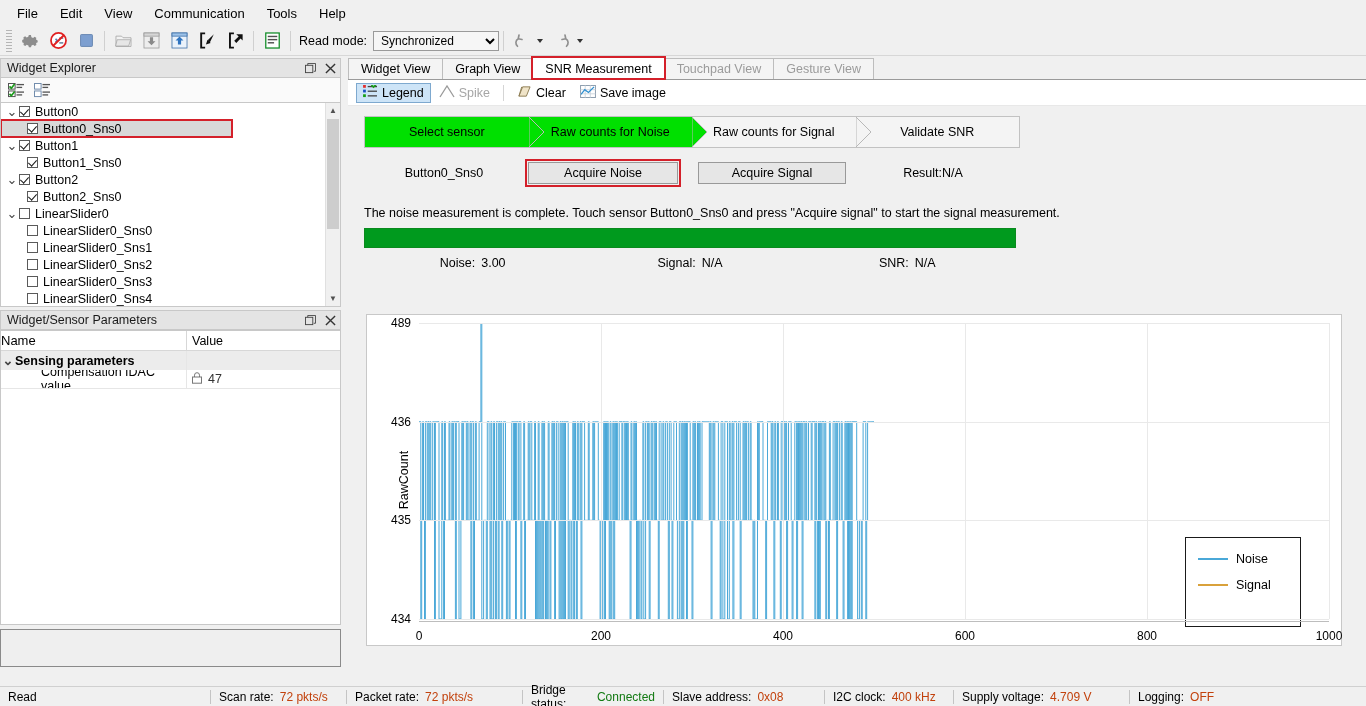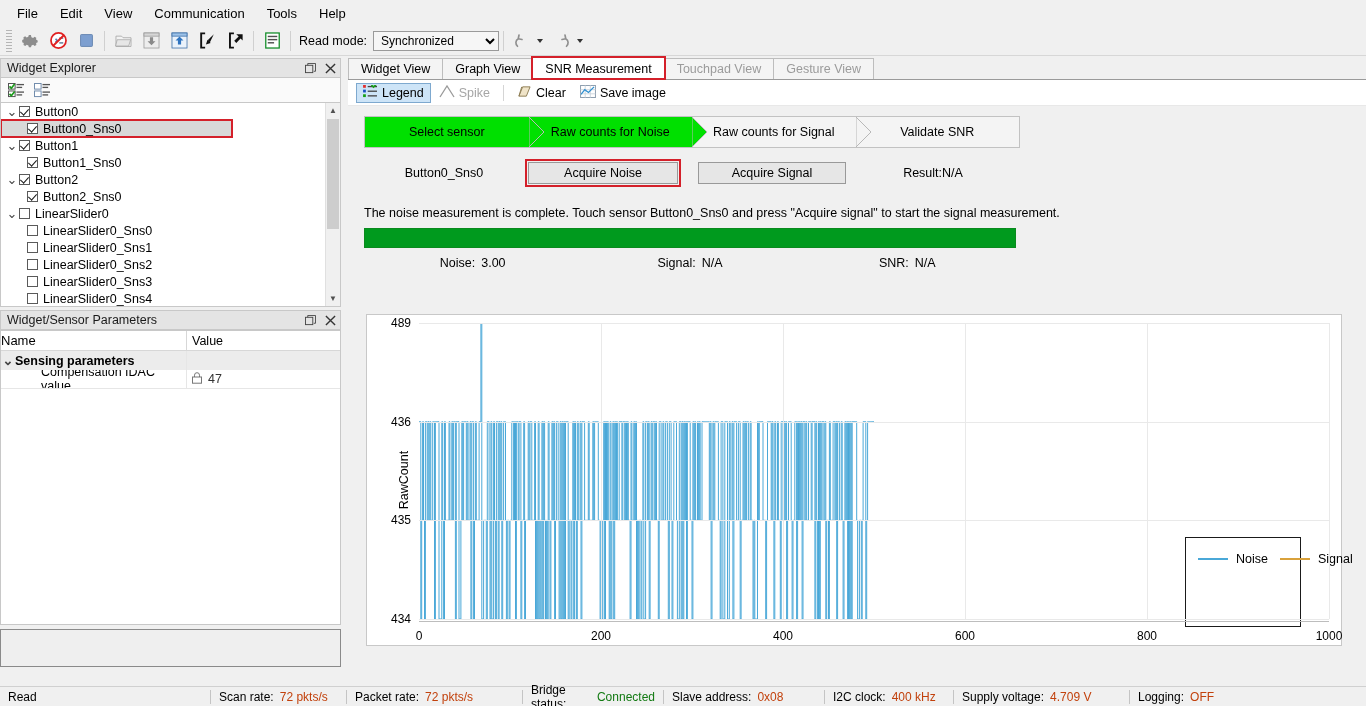--- a/index.html
+++ b/index.html
@@ -571,21 +571,21 @@
             <div class="xtick" style="left: 598px; top: 314px;">600</div>
             <div class="xtick" style="left: 780px; top: 314px;">800</div>
             <div class="xtick" style="left: 962px; top: 314px;">1000</div>
           </div>
         <div class="plot" id="plot" style="left: 52px; top: 8px; width: 910px; height: 296px;">
             <svg width="910" height="296" style="position: absolute; left: 0px; top: 0px;">
               <path d="M0.0 98.7 L0.9 98.7 L0.9 98.7 L1.8 98.7 L1.8 296.0 L2.7 296.0 L2.7 197.3 L3.6 197.3 L3.6 98.7 L4.5 98.7 L4.5 197.3 L5.5 197.3 L5.5 296.0 L6.4 296.0 L6.4 98.7 L7.3 98.7 L7.3 98.7 L8.2 98.7 L8.2 197.3 L9.1 197.3 L9.1 98.7 L10.0 98.7 L10.0 197.3 L10.9 197.3 L10.9 98.7 L11.8 98.7 L11.8 197.3 L12.7 197.3 L12.7 197.3 L13.7 197.3 L13.7 98.7 L14.6 98.7 L14.6 98.7 L15.5 98.7 L15.5 296.0 L16.4 296.0 L16.4 98.7 L17.3 98.7 L17.3 98.7 L18.2 98.7 L18.2 98.7 L19.1 98.7 L19.1 98.7 L20.0 98.7 L20.0 296.0 L20.9 296.0 L20.9 296.0 L21.8 296.0 L21.8 296.0 L22.8 296.0 L22.8 98.7 L23.7 98.7 L23.7 197.3 L24.6 197.3 L24.6 296.0 L25.5 296.0 L25.5 98.7 L26.4 98.7 L26.4 197.3 L27.3 197.3 L27.3 197.3 L28.2 197.3 L28.2 197.3 L29.1 197.3 L29.1 197.3 L30.0 197.3 L30.0 98.7 L30.9 98.7 L30.9 197.3 L31.9 197.3 L31.9 197.3 L32.8 197.3 L32.8 98.7 L33.7 98.7 L33.7 197.3 L34.6 197.3 L34.6 98.7 L35.5 98.7 L35.5 98.7 L36.4 98.7 L36.4 296.0 L37.3 296.0 L37.3 98.7 L38.2 98.7 L38.2 98.7 L39.1 98.7 L39.1 98.7 L40.0 98.7 L40.0 296.0 L40.9 296.0 L40.9 296.0 L41.9 296.0 L41.9 197.3 L42.8 197.3 L42.8 98.7 L43.7 98.7 L43.7 197.3 L44.6 197.3 L44.6 98.7 L45.5 98.7 L45.5 98.7 L46.4 98.7 L46.4 98.7 L47.3 98.7 L47.3 197.3 L48.2 197.3 L48.2 98.7 L49.1 98.7 L49.1 197.3 L50.0 197.3 L50.0 197.3 L51.0 197.3 L51.0 98.7 L51.9 98.7 L51.9 296.0 L52.8 296.0 L52.8 98.7 L53.7 98.7 L53.7 98.7 L54.6 98.7 L54.6 296.0 L55.5 296.0 L55.5 197.3 L56.4 197.3 L56.4 98.7 L57.3 98.7 L57.3 197.3 L58.2 197.3 L58.2 197.3 L59.1 197.3 L59.1 197.3 L60.1 197.3 L60.1 98.7 L61.0 98.7 L61.0 98.7 L61.9 98.7 L61.9 0.0 L62.8 0.0 L62.8 296.0 L63.7 296.0 L63.7 296.0 L64.6 296.0 L64.6 197.3 L65.5 197.3 L65.5 197.3 L66.4 197.3 L66.4 197.3 L67.3 197.3 L67.3 296.0 L68.3 296.0 L68.3 98.7 L69.2 98.7 L69.2 98.7 L70.1 98.7 L70.1 197.3 L71.0 197.3 L71.0 296.0 L71.9 296.0 L71.9 98.7 L72.8 98.7 L72.8 296.0 L73.7 296.0 L73.7 296.0 L74.6 296.0 L74.6 98.7 L75.5 98.7 L75.5 197.3 L76.4 197.3 L76.4 296.0 L77.4 296.0 L77.4 98.7 L78.3 98.7 L78.3 98.7 L79.2 98.7 L79.2 296.0 L80.1 296.0 L80.1 98.7 L81.0 98.7 L81.0 197.3 L81.9 197.3 L81.9 98.7 L82.8 98.7 L82.8 296.0 L83.7 296.0 L83.7 197.3 L84.6 197.3 L84.6 98.7 L85.5 98.7 L85.5 98.7 L86.5 98.7 L86.5 197.3 L87.4 197.3 L87.4 296.0 L88.3 296.0 L88.3 197.3 L89.2 197.3 L89.2 197.3 L90.1 197.3 L90.1 296.0 L91.0 296.0 L91.0 197.3 L91.9 197.3 L91.9 197.3 L92.8 197.3 L92.8 98.7 L93.7 98.7 L93.7 98.7 L94.6 98.7 L94.6 197.3 L95.5 197.3 L95.5 98.7 L96.5 98.7 L96.5 296.0 L97.4 296.0 L97.4 98.7 L98.3 98.7 L98.3 98.7 L99.2 98.7 L99.2 197.3 L100.1 197.3 L100.1 98.7 L101.0 98.7 L101.0 98.7 L101.9 98.7 L101.9 296.0 L102.8 296.0 L102.8 197.3 L103.7 197.3 L103.7 197.3 L104.7 197.3 L104.7 98.7 L105.6 98.7 L105.6 296.0 L106.5 296.0 L106.5 197.3 L107.4 197.3 L107.4 197.3 L108.3 197.3 L108.3 197.3 L109.2 197.3 L109.2 98.7 L110.1 98.7 L110.1 197.3 L111.0 197.3 L111.0 98.7 L111.9 98.7 L111.9 98.7 L112.8 98.7 L112.8 197.3 L113.8 197.3 L113.8 197.3 L114.7 197.3 L114.7 197.3 L115.6 197.3 L115.6 98.7 L116.5 98.7 L116.5 296.0 L117.4 296.0 L117.4 197.3 L118.3 197.3 L118.3 296.0 L119.2 296.0 L119.2 98.7 L120.1 98.7 L120.1 296.0 L121.0 296.0 L121.0 197.3 L121.9 197.3 L121.9 296.0 L122.9 296.0 L122.9 98.7 L123.8 98.7 L123.8 296.0 L124.7 296.0 L124.7 98.7 L125.6 98.7 L125.6 197.3 L126.5 197.3 L126.5 296.0 L127.4 296.0 L127.4 197.3 L128.3 197.3 L128.3 296.0 L129.2 296.0 L129.2 98.7 L130.1 98.7 L130.1 197.3 L131.0 197.3 L131.0 296.0 L131.9 296.0 L131.9 197.3 L132.9 197.3 L132.9 98.7 L133.8 98.7 L133.8 197.3 L134.7 197.3 L134.7 98.7 L135.6 98.7 L135.6 296.0 L136.5 296.0 L136.5 197.3 L137.4 197.3 L137.4 98.7 L138.3 98.7 L138.3 98.7 L139.2 98.7 L139.2 197.3 L140.1 197.3 L140.1 296.0 L141.1 296.0 L141.1 98.7 L142.0 98.7 L142.0 296.0 L142.9 296.0 L142.9 98.7 L143.8 98.7 L143.8 296.0 L144.7 296.0 L144.7 98.7 L145.6 98.7 L145.6 296.0 L146.5 296.0 L146.5 98.7 L147.4 98.7 L147.4 98.7 L148.3 98.7 L148.3 98.7 L149.2 98.7 L149.2 296.0 L150.2 296.0 L150.2 197.3 L151.1 197.3 L151.1 197.3 L152.0 197.3 L152.0 296.0 L152.9 296.0 L152.9 197.3 L153.8 197.3 L153.8 98.7 L154.7 98.7 L154.7 296.0 L155.6 296.0 L155.6 98.7 L156.5 98.7 L156.5 197.3 L157.4 197.3 L157.4 296.0 L158.3 296.0 L158.3 98.7 L159.3 98.7 L159.3 197.3 L160.2 197.3 L160.2 197.3 L161.1 197.3 L161.1 98.7 L162.0 98.7 L162.0 296.0 L162.9 296.0 L162.9 98.7 L163.8 98.7 L163.8 98.7 L164.7 98.7 L164.7 98.7 L165.6 98.7 L165.6 197.3 L166.5 197.3 L166.5 197.3 L167.4 197.3 L167.4 197.3 L168.3 197.3 L168.3 197.3 L169.3 197.3 L169.3 98.7 L170.2 98.7 L170.2 197.3 L171.1 197.3 L171.1 197.3 L172.0 197.3 L172.0 197.3 L172.9 197.3 L172.9 197.3 L173.8 197.3 L173.8 98.7 L174.7 98.7 L174.7 197.3 L175.6 197.3 L175.6 98.7 L176.5 98.7 L176.5 98.7 L177.5 98.7 L177.5 98.7 L178.4 98.7 L178.4 98.7 L179.3 98.7 L179.3 197.3 L180.2 197.3 L180.2 197.3 L181.1 197.3 L181.1 296.0 L182.0 296.0 L182.0 197.3 L182.9 197.3 L182.9 296.0 L183.8 296.0 L183.8 197.3 L184.7 197.3 L184.7 98.7 L185.6 98.7 L185.6 296.0 L186.5 296.0 L186.5 98.7 L187.5 98.7 L187.5 197.3 L188.4 197.3 L188.4 98.7 L189.3 98.7 L189.3 197.3 L190.2 197.3 L190.2 296.0 L191.1 296.0 L191.1 98.7 L192.0 98.7 L192.0 296.0 L192.9 296.0 L192.9 197.3 L193.8 197.3 L193.8 98.7 L194.7 98.7 L194.7 296.0 L195.7 296.0 L195.7 98.7 L196.6 98.7 L196.6 197.3 L197.5 197.3 L197.5 98.7 L198.4 98.7 L198.4 197.3 L199.3 197.3 L199.3 197.3 L200.2 197.3 L200.2 98.7 L201.1 98.7 L201.1 98.7 L202.0 98.7 L202.0 98.7 L202.9 98.7 L202.9 197.3 L203.8 197.3 L203.8 98.7 L204.8 98.7 L204.8 98.7 L205.7 98.7 L205.7 197.3 L206.6 197.3 L206.6 98.7 L207.5 98.7 L207.5 197.3 L208.4 197.3 L208.4 98.7 L209.3 98.7 L209.3 197.3 L210.2 197.3 L210.2 197.3 L211.1 197.3 L211.1 296.0 L212.0 296.0 L212.0 98.7 L212.9 98.7 L212.9 197.3 L213.8 197.3 L213.8 197.3 L214.8 197.3 L214.8 98.7 L215.7 98.7 L215.7 197.3 L216.6 197.3 L216.6 98.7 L217.5 98.7 L217.5 296.0 L218.4 296.0 L218.4 197.3 L219.3 197.3 L219.3 296.0 L220.2 296.0 L220.2 197.3 L221.1 197.3 L221.1 197.3 L222.0 197.3 L222.0 296.0 L222.9 296.0 L222.9 197.3 L223.9 197.3 L223.9 98.7 L224.8 98.7 L224.8 296.0 L225.7 296.0 L225.7 296.0 L226.6 296.0 L226.6 98.7 L227.5 98.7 L227.5 98.7 L228.4 98.7 L228.4 197.3 L229.3 197.3 L229.3 98.7 L230.2 98.7 L230.2 296.0 L231.1 296.0 L231.1 197.3 L232.1 197.3 L232.1 98.7 L233.0 98.7 L233.0 197.3 L233.9 197.3 L233.9 98.7 L234.8 98.7 L234.8 98.7 L235.7 98.7 L235.7 197.3 L236.6 197.3 L236.6 98.7 L237.5 98.7 L237.5 197.3 L238.4 197.3 L238.4 197.3 L239.3 197.3 L239.3 296.0 L240.2 296.0 L240.2 98.7 L241.2 98.7 L241.2 98.7 L242.1 98.7 L242.1 197.3 L243.0 197.3 L243.0 197.3 L243.9 197.3 L243.9 98.7 L244.8 98.7 L244.8 197.3 L245.7 197.3 L245.7 197.3 L246.6 197.3 L246.6 98.7 L247.5 98.7 L247.5 98.7 L248.4 98.7 L248.4 197.3 L249.3 197.3 L249.3 296.0 L250.3 296.0 L250.3 98.7 L251.2 98.7 L251.2 98.7 L252.1 98.7 L252.1 197.3 L253.0 197.3 L253.0 296.0 L253.9 296.0 L253.9 197.3 L254.8 197.3 L254.8 98.7 L255.7 98.7 L255.7 98.7 L256.6 98.7 L256.6 98.7 L257.5 98.7 L257.5 197.3 L258.4 197.3 L258.4 296.0 L259.3 296.0 L259.3 296.0 L260.3 296.0 L260.3 98.7 L261.2 98.7 L261.2 98.7 L262.1 98.7 L262.1 296.0 L263.0 296.0 L263.0 98.7 L263.9 98.7 L263.9 296.0 L264.8 296.0 L264.8 98.7 L265.7 98.7 L265.7 197.3 L266.6 197.3 L266.6 98.7 L267.5 98.7 L267.5 296.0 L268.4 296.0 L268.4 98.7 L269.4 98.7 L269.4 98.7 L270.3 98.7 L270.3 98.7 L271.2 98.7 L271.2 197.3 L272.1 197.3 L272.1 197.3 L273.0 197.3 L273.0 296.0 L273.9 296.0 L273.9 98.7 L274.8 98.7 L274.8 197.3 L275.7 197.3 L275.7 98.7 L276.6 98.7 L276.6 197.3 L277.6 197.3 L277.6 197.3 L278.5 197.3 L278.5 98.7 L279.4 98.7 L279.4 197.3 L280.3 197.3 L280.3 98.7 L281.2 98.7 L281.2 197.3 L282.1 197.3 L282.1 197.3 L283.0 197.3 L283.0 98.7 L283.9 98.7 L283.9 98.7 L284.8 98.7 L284.8 98.7 L285.7 98.7 L285.7 98.7 L286.6 98.7 L286.6 98.7 L287.6 98.7 L287.6 98.7 L288.5 98.7 L288.5 98.7 L289.4 98.7 L289.4 98.7 L290.3 98.7 L290.3 197.3 L291.2 197.3 L291.2 98.7 L292.1 98.7 L292.1 296.0 L293.0 296.0 L293.0 197.3 L293.9 197.3 L293.9 98.7 L294.8 98.7 L294.8 197.3 L295.8 197.3 L295.8 98.7 L296.7 98.7 L296.7 98.7 L297.6 98.7 L297.6 98.7 L298.5 98.7 L298.5 98.7 L299.4 98.7 L299.4 197.3 L300.3 197.3 L300.3 197.3 L301.2 197.3 L301.2 296.0 L302.1 296.0 L302.1 98.7 L303.0 98.7 L303.0 98.7 L303.9 98.7 L303.9 296.0 L304.9 296.0 L304.9 296.0 L305.8 296.0 L305.8 98.7 L306.7 98.7 L306.7 98.7 L307.6 98.7 L307.6 98.7 L308.5 98.7 L308.5 296.0 L309.4 296.0 L309.4 296.0 L310.3 296.0 L310.3 98.7 L311.2 98.7 L311.2 197.3 L312.1 197.3 L312.1 197.3 L313.0 197.3 L313.0 98.7 L313.9 98.7 L313.9 296.0 L314.9 296.0 L314.9 98.7 L315.8 98.7 L315.8 98.7 L316.7 98.7 L316.7 98.7 L317.6 98.7 L317.6 197.3 L318.5 197.3 L318.5 197.3 L319.4 197.3 L319.4 98.7 L320.3 98.7 L320.3 98.7 L321.2 98.7 L321.2 296.0 L322.1 296.0 L322.1 197.3 L323.1 197.3 L323.1 197.3 L324.0 197.3 L324.0 98.7 L324.9 98.7 L324.9 197.3 L325.8 197.3 L325.8 98.7 L326.7 98.7 L326.7 197.3 L327.6 197.3 L327.6 98.7 L328.5 98.7 L328.5 98.7 L329.4 98.7 L329.4 197.3 L330.3 197.3 L330.3 197.3 L331.2 197.3 L331.2 98.7 L332.1 98.7 L332.1 197.3 L333.1 197.3 L333.1 197.3 L334.0 197.3 L334.0 296.0 L334.9 296.0 L334.9 197.3 L335.8 197.3 L335.8 296.0 L336.7 296.0 L336.7 296.0 L337.6 296.0 L337.6 296.0 L338.5 296.0 L338.5 98.7 L339.4 98.7 L339.4 197.3 L340.3 197.3 L340.3 98.7 L341.3 98.7 L341.3 98.7 L342.2 98.7 L342.2 98.7 L343.1 98.7 L343.1 98.7 L344.0 98.7 L344.0 197.3 L344.9 197.3 L344.9 197.3 L345.8 197.3 L345.8 197.3 L346.7 197.3 L346.7 296.0 L347.6 296.0 L347.6 197.3 L348.5 197.3 L348.5 98.7 L349.4 98.7 L349.4 98.7 L350.4 98.7 L350.4 98.7 L351.3 98.7 L351.3 98.7 L352.2 98.7 L352.2 197.3 L353.1 197.3 L353.1 98.7 L354.0 98.7 L354.0 197.3 L354.9 197.3 L354.9 296.0 L355.8 296.0 L355.8 98.7 L356.7 98.7 L356.7 197.3 L357.6 197.3 L357.6 197.3 L358.5 197.3 L358.5 98.7 L359.4 98.7 L359.4 197.3 L360.4 197.3 L360.4 197.3 L361.3 197.3 L361.3 296.0 L362.2 296.0 L362.2 98.7 L363.1 98.7 L363.1 98.7 L364.0 98.7 L364.0 197.3 L364.9 197.3 L364.9 98.7 L365.8 98.7 L365.8 197.3 L366.7 197.3 L366.7 98.7 L367.6 98.7 L367.6 296.0 L368.6 296.0 L368.6 197.3 L369.5 197.3 L369.5 98.7 L370.4 98.7 L370.4 98.7 L371.3 98.7 L371.3 98.7 L372.2 98.7 L372.2 197.3 L373.1 197.3 L373.1 296.0 L374.0 296.0 L374.0 197.3 L374.9 197.3 L374.9 197.3 L375.8 197.3 L375.8 98.7 L376.7 98.7 L376.7 98.7 L377.6 98.7 L377.6 296.0 L378.6 296.0 L378.6 98.7 L379.5 98.7 L379.5 197.3 L380.4 197.3 L380.4 98.7 L381.3 98.7 L381.3 197.3 L382.2 197.3 L382.2 98.7 L383.1 98.7 L383.1 296.0 L384.0 296.0 L384.0 98.7 L384.9 98.7 L384.9 98.7 L385.8 98.7 L385.8 197.3 L386.8 197.3 L386.8 98.7 L387.7 98.7 L387.7 197.3 L388.6 197.3 L388.6 197.3 L389.5 197.3 L389.5 98.7 L390.4 98.7 L390.4 98.7 L391.3 98.7 L391.3 98.7 L392.2 98.7 L392.2 197.3 L393.1 197.3 L393.1 98.7 L394.0 98.7 L394.0 98.7 L394.9 98.7 L394.9 98.7 L395.9 98.7 L395.9 296.0 L396.8 296.0 L396.8 98.7 L397.7 98.7 L397.7 197.3 L398.6 197.3 L398.6 296.0 L399.5 296.0 L399.5 98.7 L400.4 98.7 L400.4 296.0 L401.3 296.0 L401.3 98.7 L402.2 98.7 L402.2 197.3 L403.1 197.3 L403.1 98.7 L404.0 98.7 L404.0 98.7 L404.9 98.7 L404.9 197.3 L405.9 197.3 L405.9 98.7 L406.8 98.7 L406.8 296.0 L407.7 296.0 L407.7 197.3 L408.6 197.3 L408.6 197.3 L409.5 197.3 L409.5 296.0 L410.4 296.0 L410.4 98.7 L411.3 98.7 L411.3 197.3 L412.2 197.3 L412.2 197.3 L413.1 197.3 L413.1 197.3 L414.1 197.3 L414.1 98.7 L415.0 98.7 L415.0 98.7 L415.9 98.7 L415.9 197.3 L416.8 197.3 L416.8 98.7 L417.7 98.7 L417.7 296.0 L418.6 296.0 L418.6 98.7 L419.5 98.7 L419.5 98.7 L420.4 98.7 L420.4 197.3 L421.3 197.3 L421.3 197.3 L422.2 197.3 L422.2 98.7 L423.2 98.7 L423.2 197.3 L424.1 197.3 L424.1 296.0 L425.0 296.0 L425.0 197.3 L425.9 197.3 L425.9 98.7 L426.8 98.7 L426.8 197.3 L427.7 197.3 L427.7 98.7 L428.6 98.7 L428.6 296.0 L429.5 296.0 L429.5 98.7 L430.4 98.7 L430.4 296.0 L431.3 296.0 L431.3 98.7 L432.3 98.7 L432.3 296.0 L433.2 296.0 L433.2 98.7 L434.1 98.7 L434.1 98.7 L435.0 98.7 L435.0 98.7 L435.9 98.7 L435.9 98.7 L436.8 98.7 L436.8 98.7 L437.7 98.7 L437.7 197.3 L438.6 197.3 L438.6 296.0 L439.5 296.0 L439.5 296.0 L440.4 296.0 L440.4 197.3 L441.3 197.3 L441.3 197.3 L442.3 197.3 L442.3 296.0 L443.2 296.0 L443.2 197.3 L444.1 197.3 L444.1 98.7 L445.0 98.7 L445.0 98.7 L445.9 98.7 L445.9 98.7 L446.8 98.7 L446.8 296.0 L447.7 296.0 L447.7 197.3 L448.6 197.3 L448.6 98.7 L449.5 98.7 L449.5 98.7 L450.4 98.7 L450.4 98.7 L451.4 98.7 L451.4 98.7 L452.3 98.7 L452.3 98.7 L453.2 98.7 L453.2 98.7 L454.1 98.7 L454.1 98.7 L455.0 98.7 L455.0 98.7 " fill="none" stroke="#4aa8d8" stroke-width="1"></path>
             </svg>
           </div>
         <div class="legendbox" style="left:818px; top:222px; width:116px; height:90px;">
-          <div id="legend" style="padding:14px 0 0 12px; display:flex; gap:12px;">
+          <div id="legend" style="padding:14px 0 0 12px; display:flex; flex-direction:column; gap:12px;">
               <div class="legrow">
                 <span class="legline" style="background: rgb(74, 168, 216);"></span>
                 <span>Noise</span>
               </div>
               <div class="legrow">
                 <span class="legline" style="background: rgb(217, 161, 59);"></span>
                 <span>Signal</span>
               </div>
             </div>
         </div>

